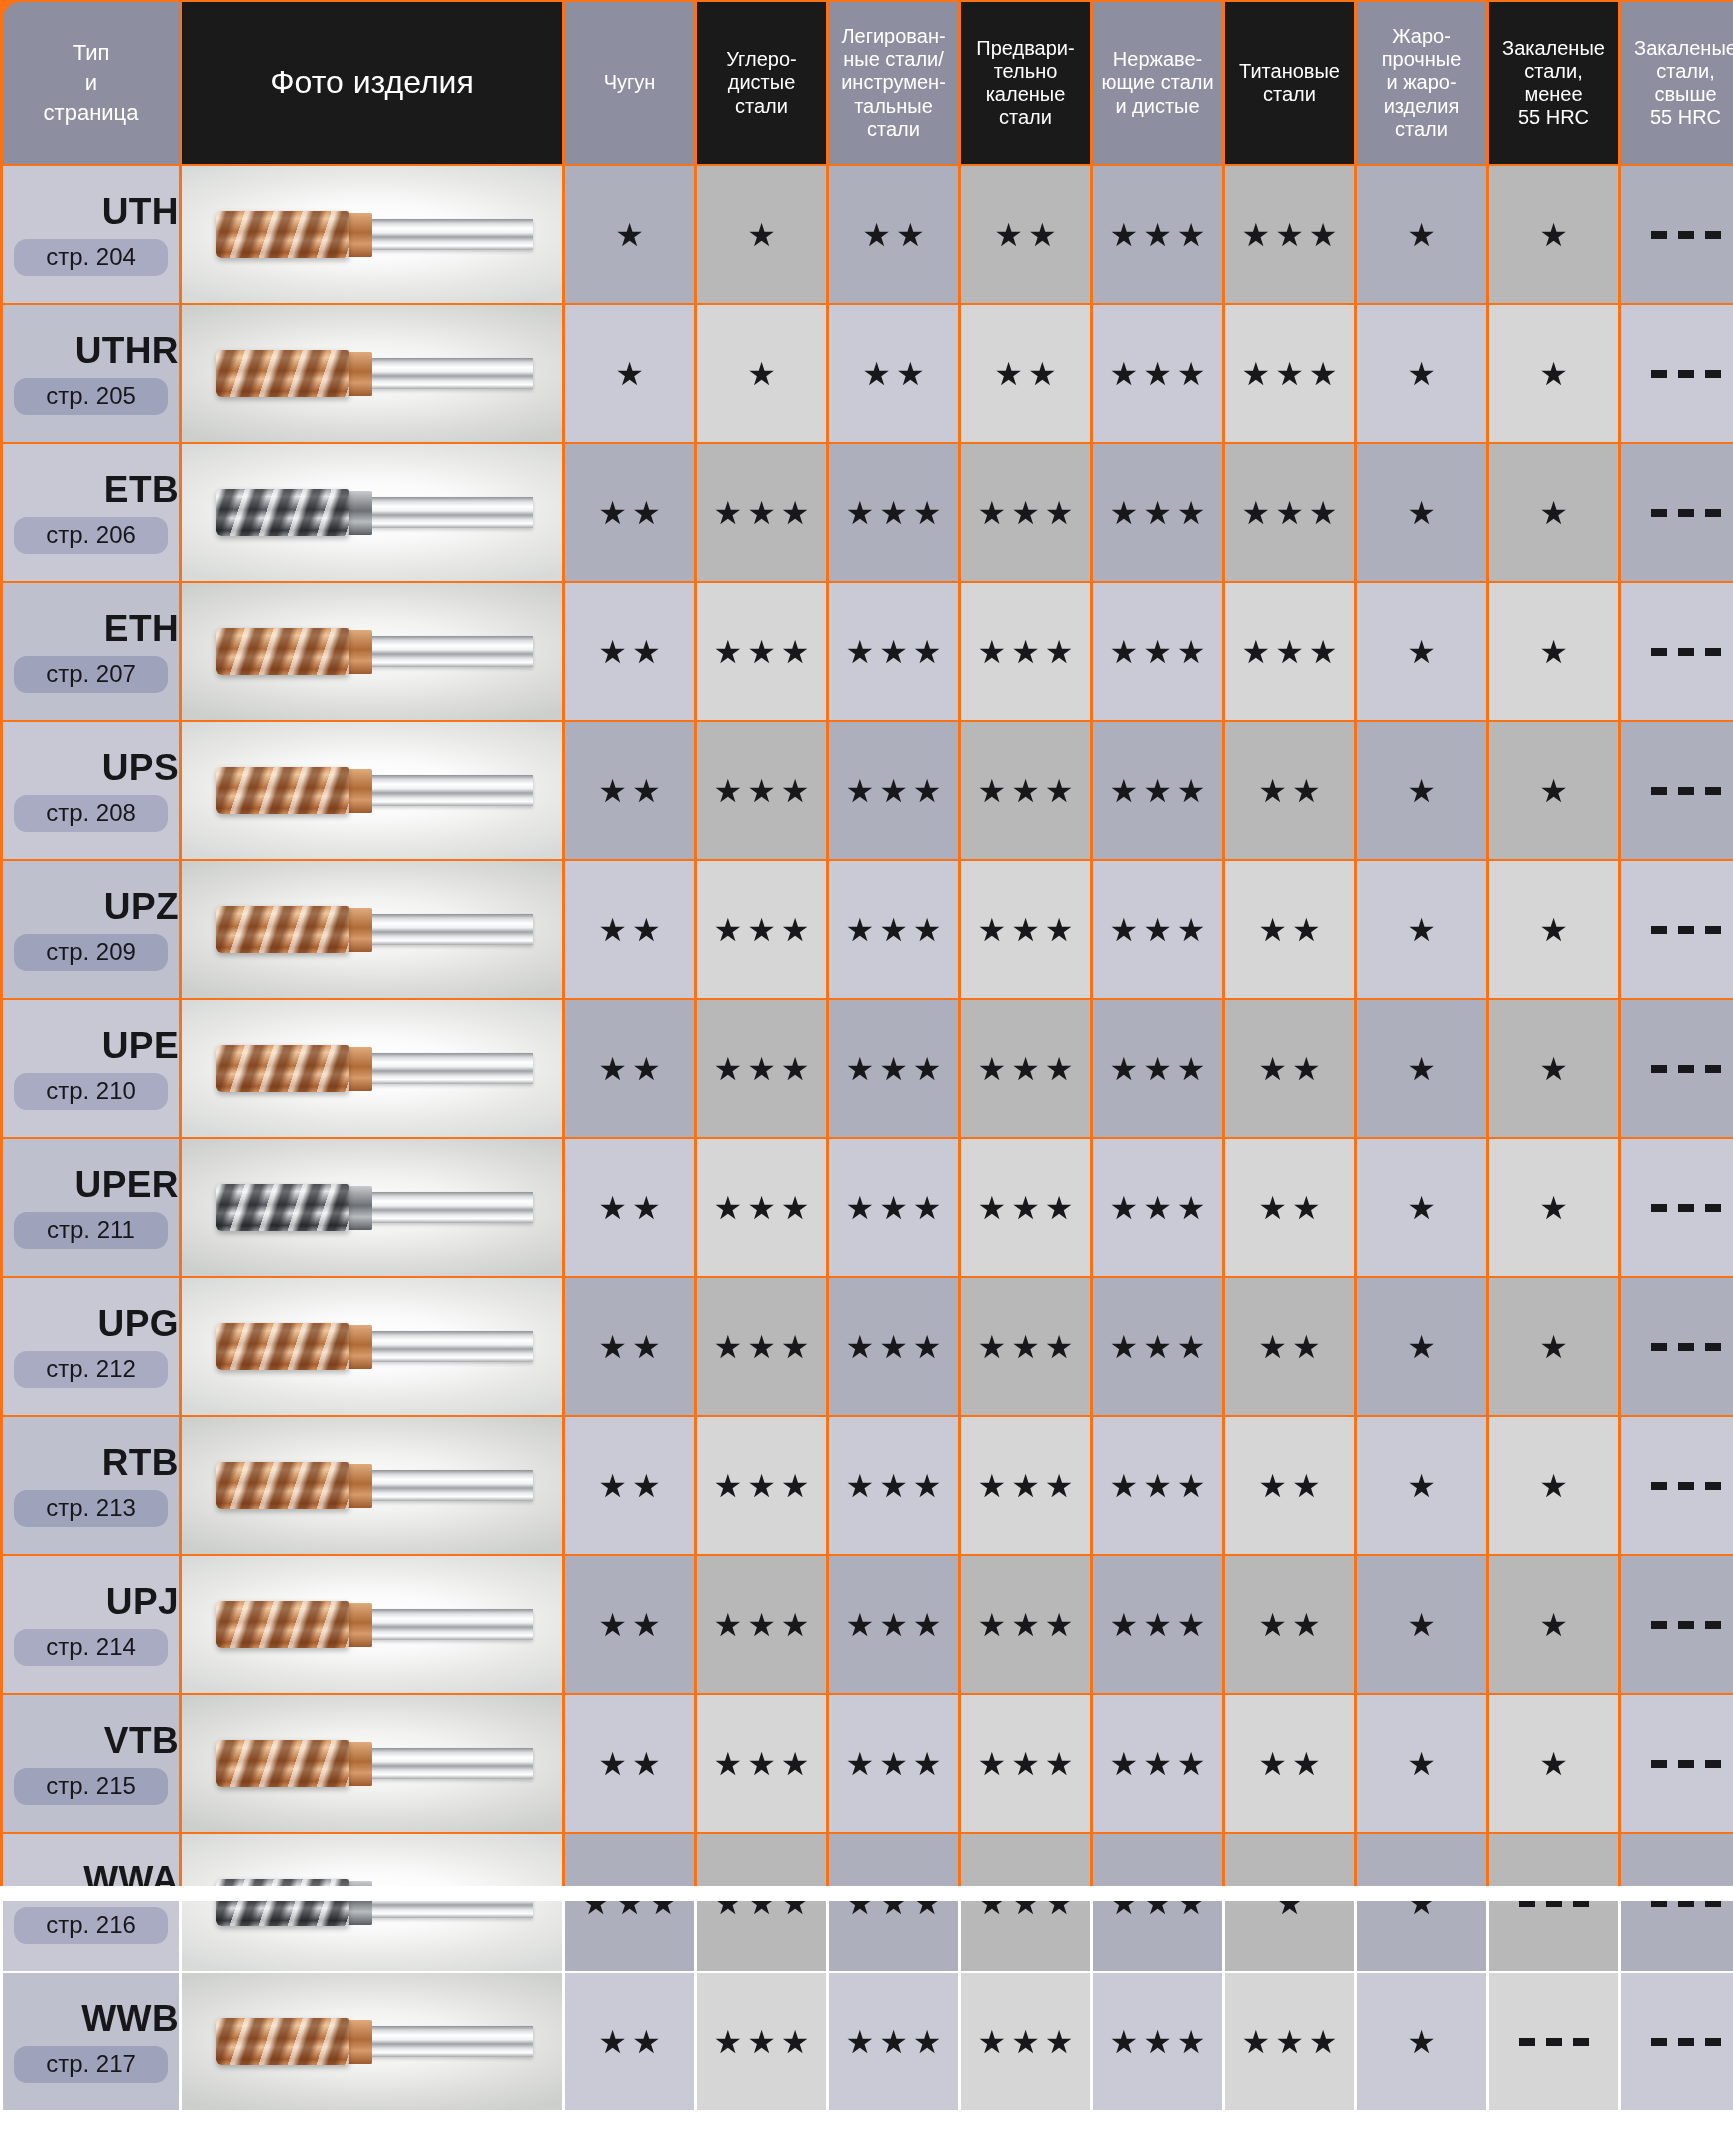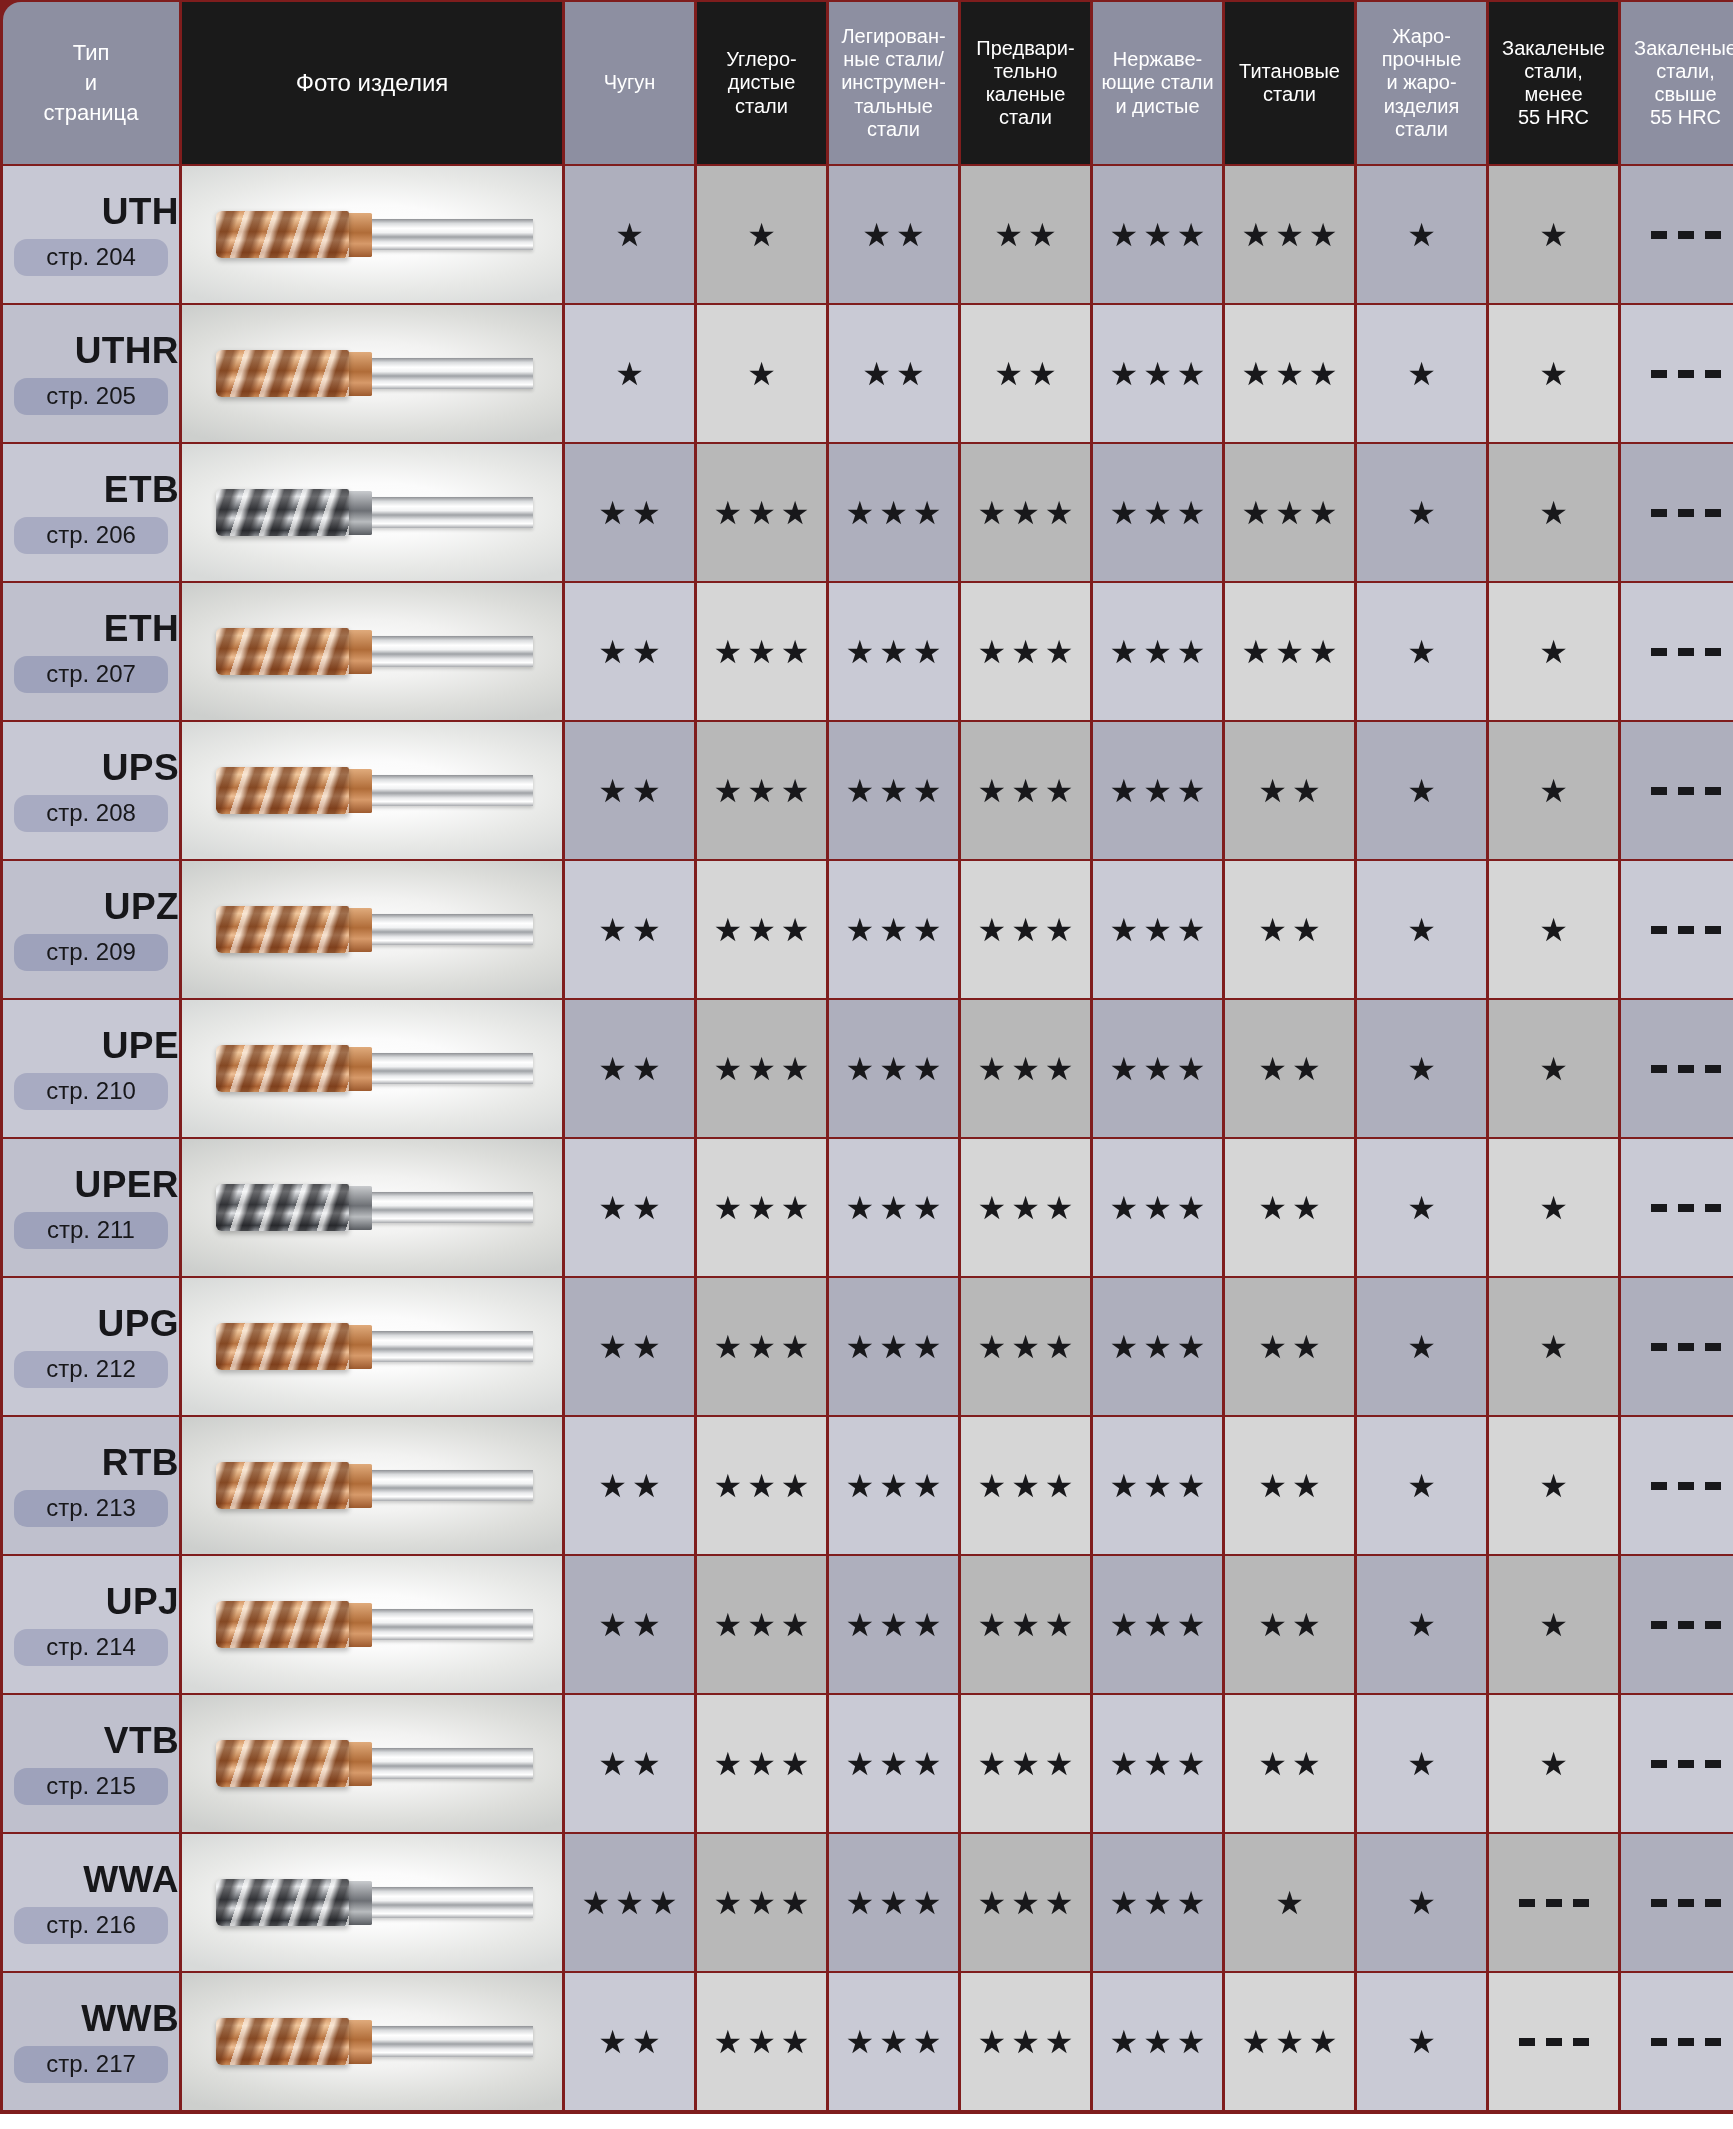--- a/index.html
+++ b/index.html
@@ -6,22 +6,22 @@
   html, body {
     width: 1734px;
     height: 2129px;
     background: #ffffff;
     font-family: "Liberation Sans", sans-serif;
     overflow: hidden;
   }
   .sheet {
     position: relative;
     width: 1734px;
-    height: 2129px;
-    background: #7f1d1d;
+    height: 1901px;
+    background: #f97316;
   }
 
   table.matrix {
     width: 1734px;
     border-collapse: separate;
     border-spacing: 3.2px 2.4px;
     table-layout: fixed;
   }
 
   
@@ -43,21 +43,21 @@
   th.hd-gray  { background: #8d8fa1; }
   th.hd-black { background: #1a1a1a; }
   th.hd-type  {
     background: #8d8fa1;
     border-top-left-radius: 18px;
     font-size: 22px;
     line-height: 1.35;
   }
   th.hd-photo {
     background: #1a1a1a;
-    font-size: 24px;
+    font-size: 32px;
   }
   th.hd-last {
     border-top-right-radius: 18px;
   }
   .hd-line { display: block; }
 
   
   tbody td {
     height: 137px;
     vertical-align: middle;

